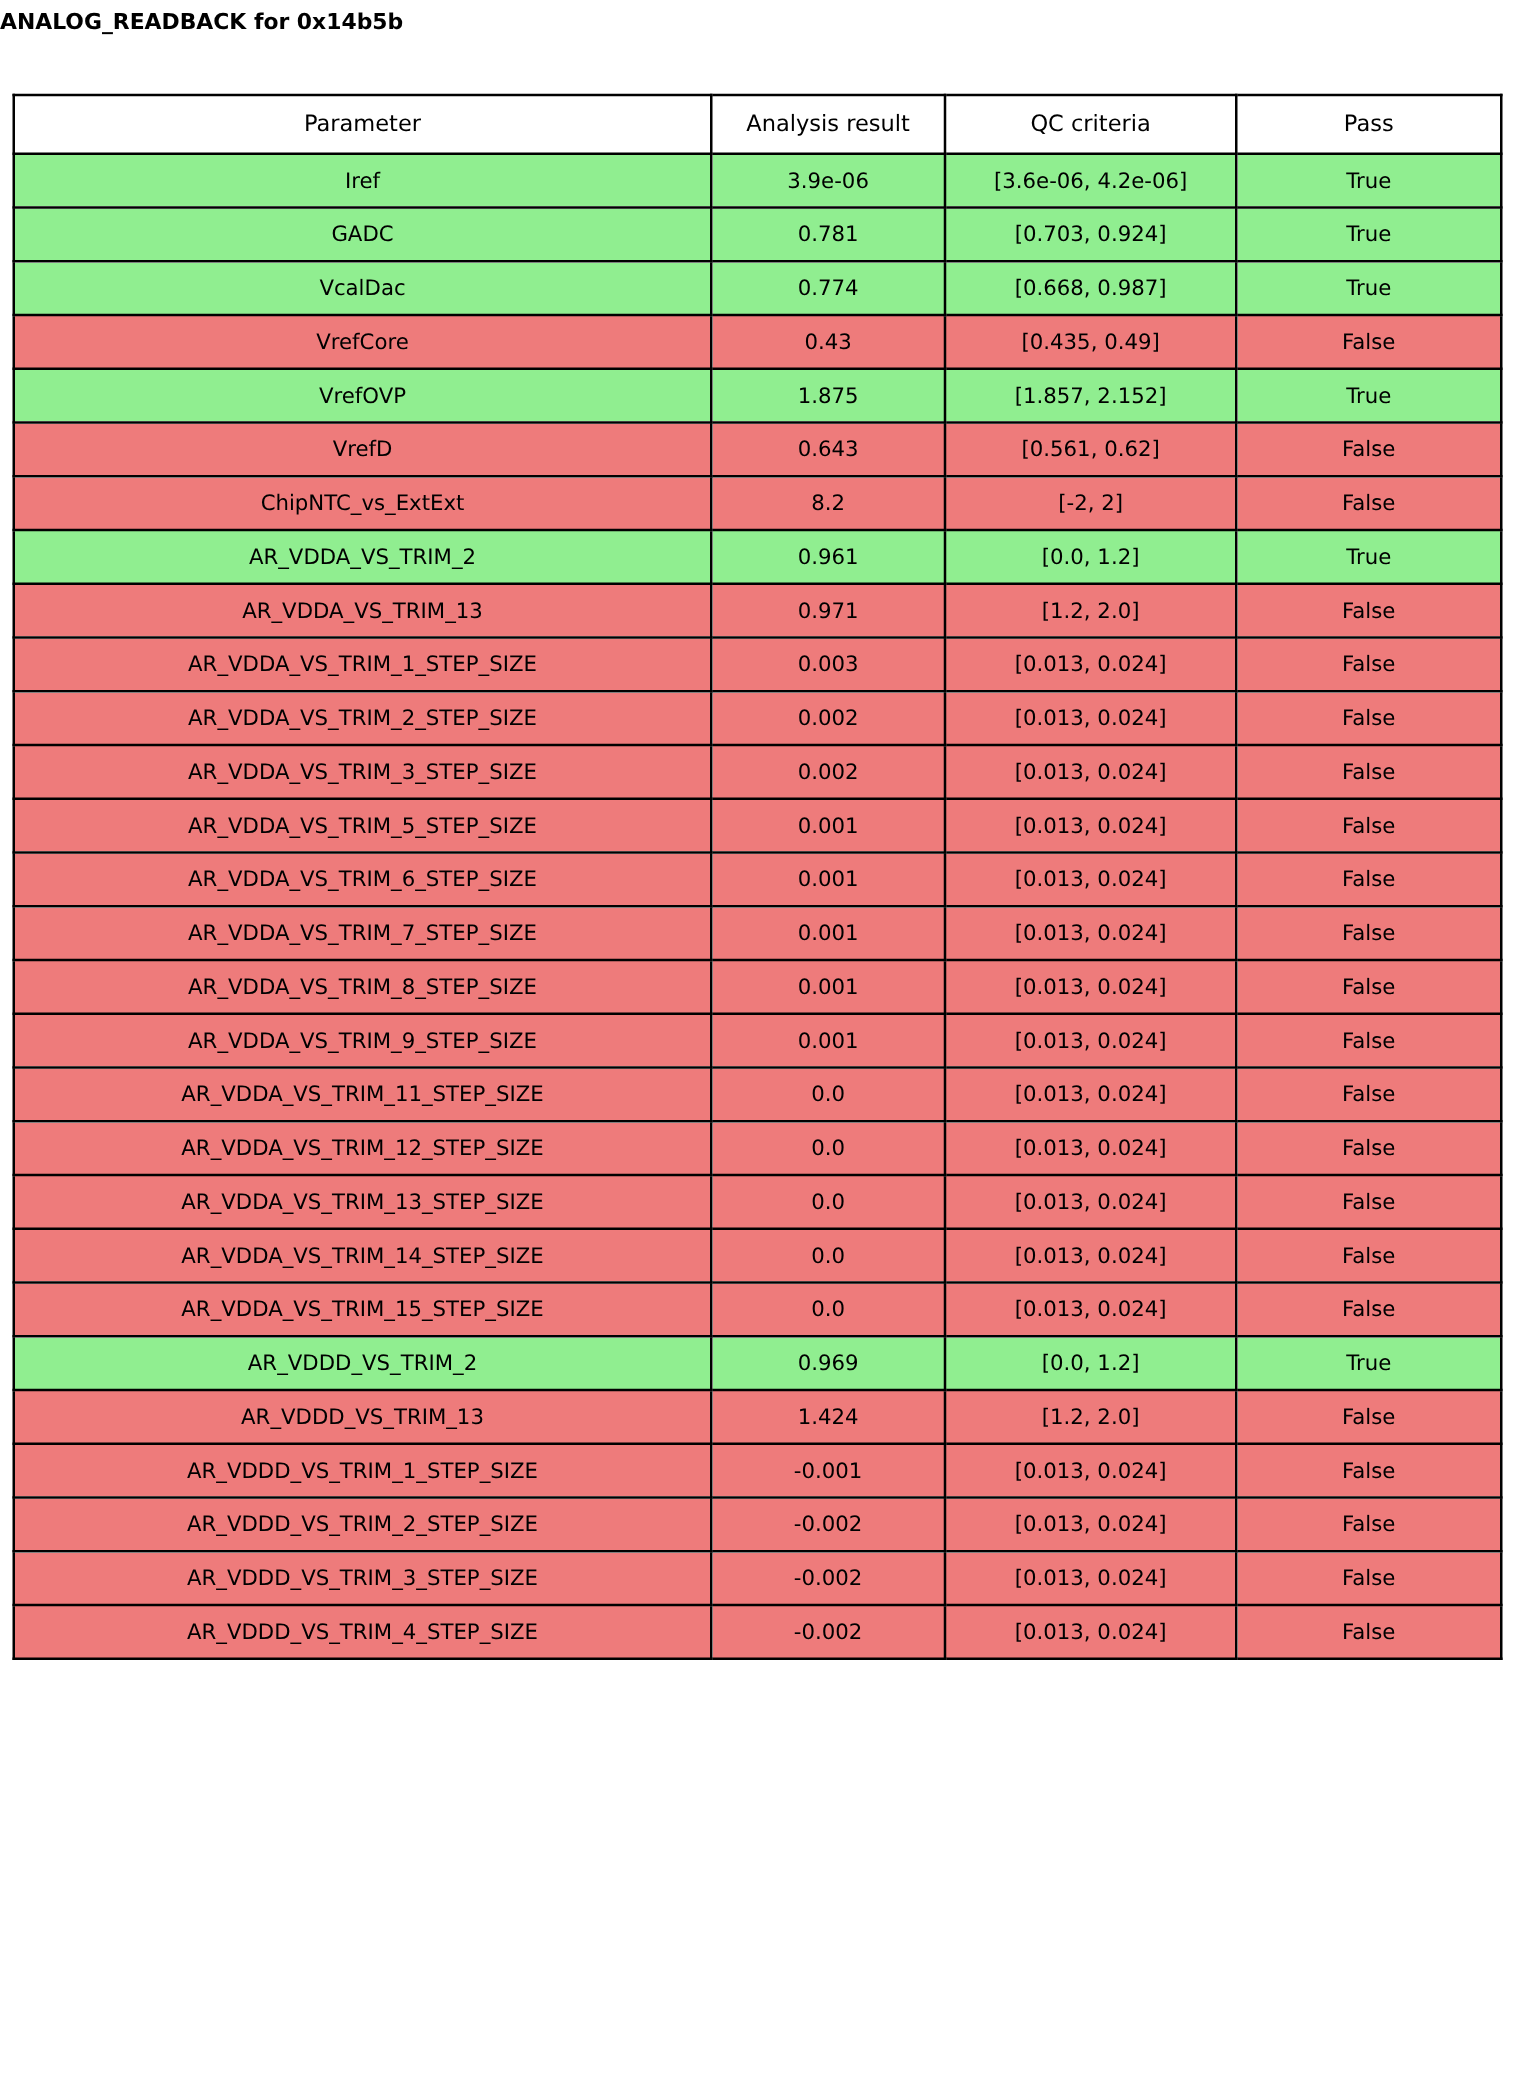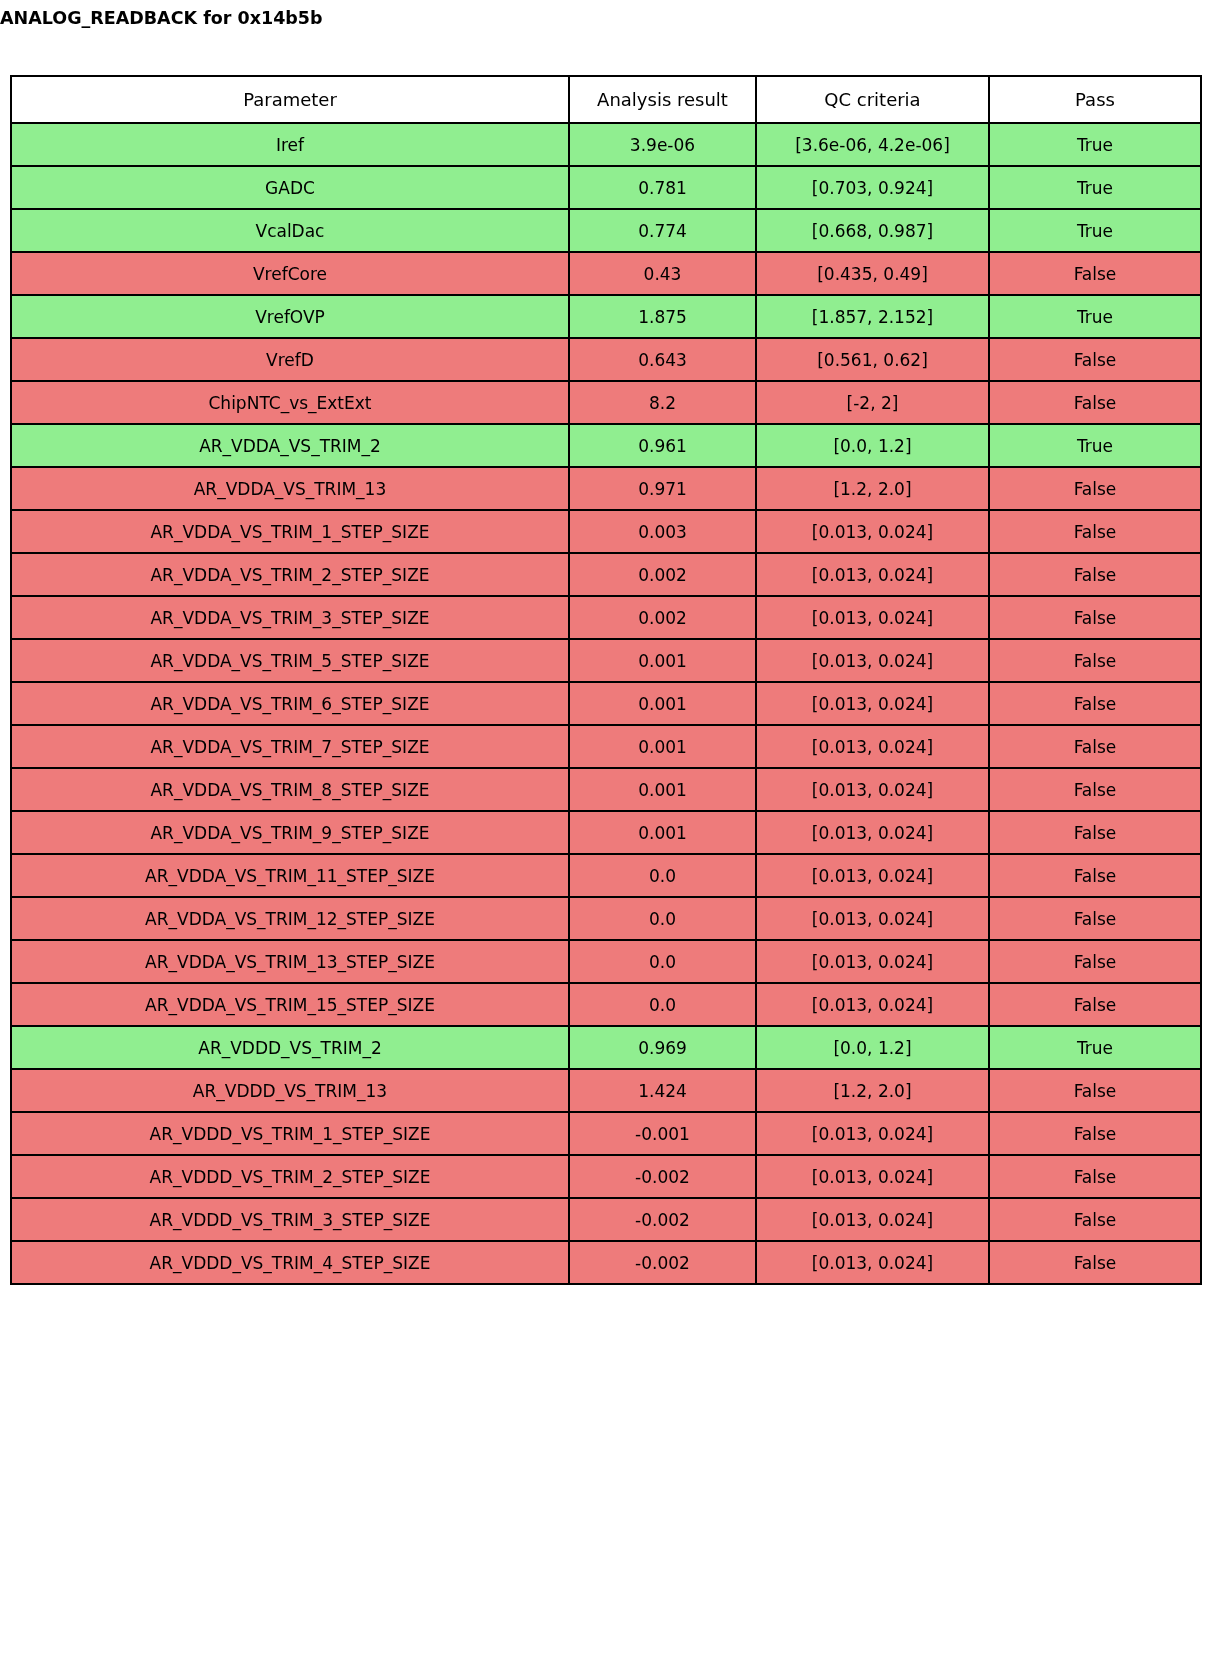--- a/index.html
+++ b/index.html
@@ -205,20 +205,26 @@
             <td>[0.013, 0.024]</td>
             <td>False</td>
           </tr>
           <tr class="pass-false">
             <td>AR_VDDA_VS_TRIM_13_STEP_SIZE</td>
             <td>0.0</td>
             <td>[0.013, 0.024]</td>
             <td>False</td>
           </tr>
           <tr class="pass-false">
+            <td>AR_VDDA_VS_TRIM_14_STEP_SIZE</td>
+            <td>0.0</td>
+            <td>[0.013, 0.024]</td>
+            <td>False</td>
+          </tr>
+          <tr class="pass-false">
             <td>AR_VDDA_VS_TRIM_15_STEP_SIZE</td>
             <td>0.0</td>
             <td>[0.013, 0.024]</td>
             <td>False</td>
           </tr>
           <tr class="pass-true">
             <td>AR_VDDD_VS_TRIM_2</td>
             <td>0.969</td>
             <td>[0.0, 1.2]</td>
             <td>True</td>

